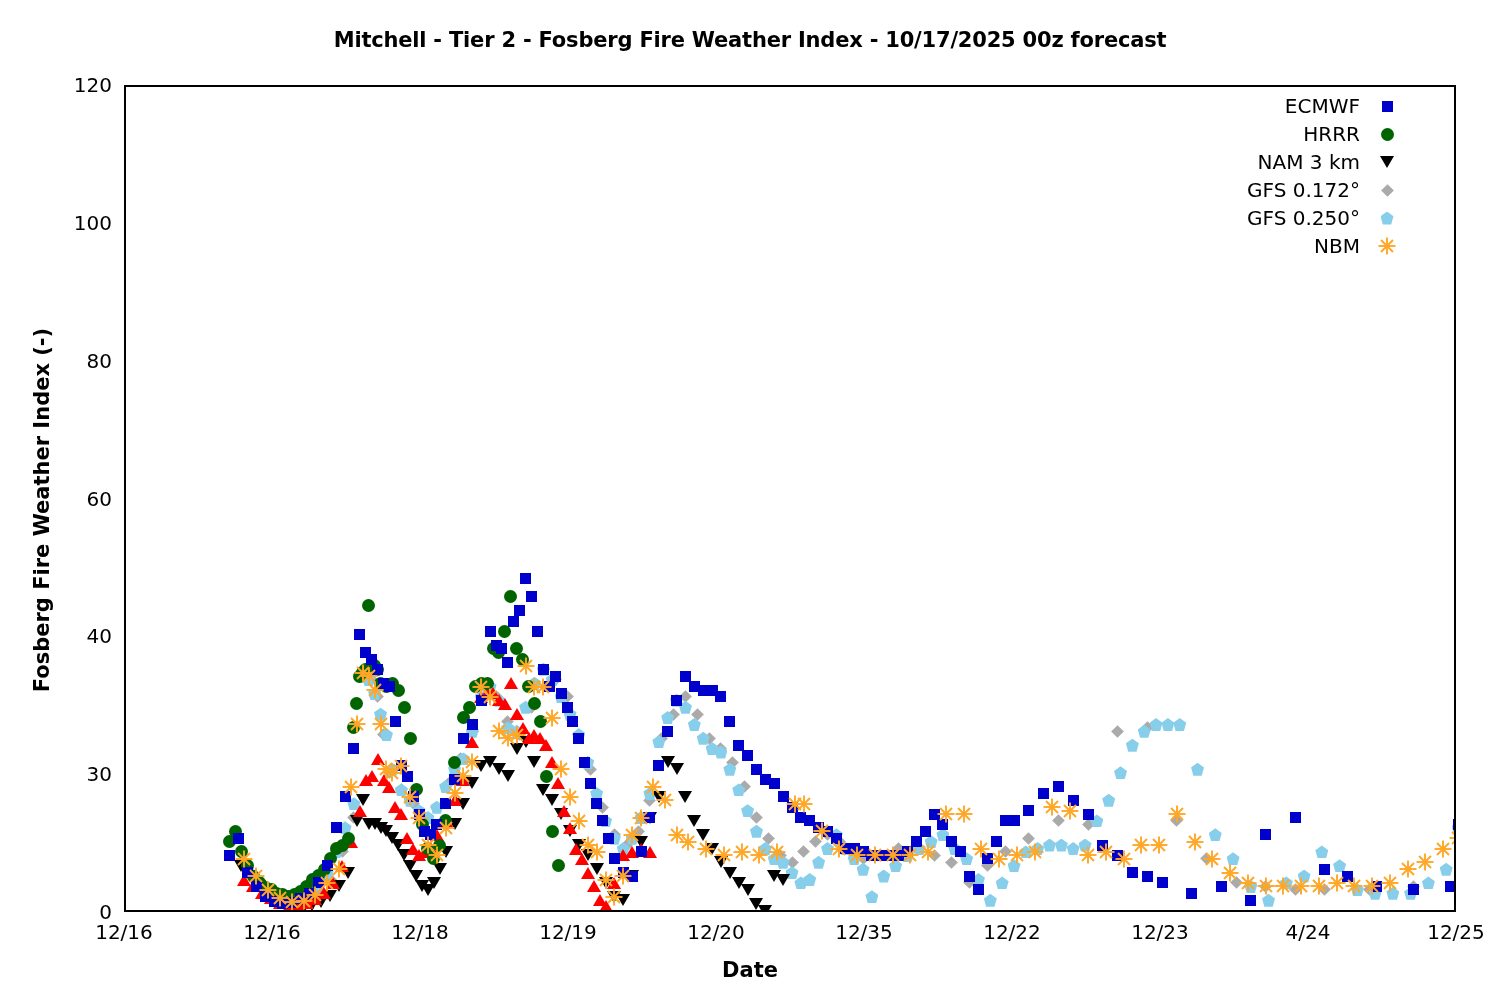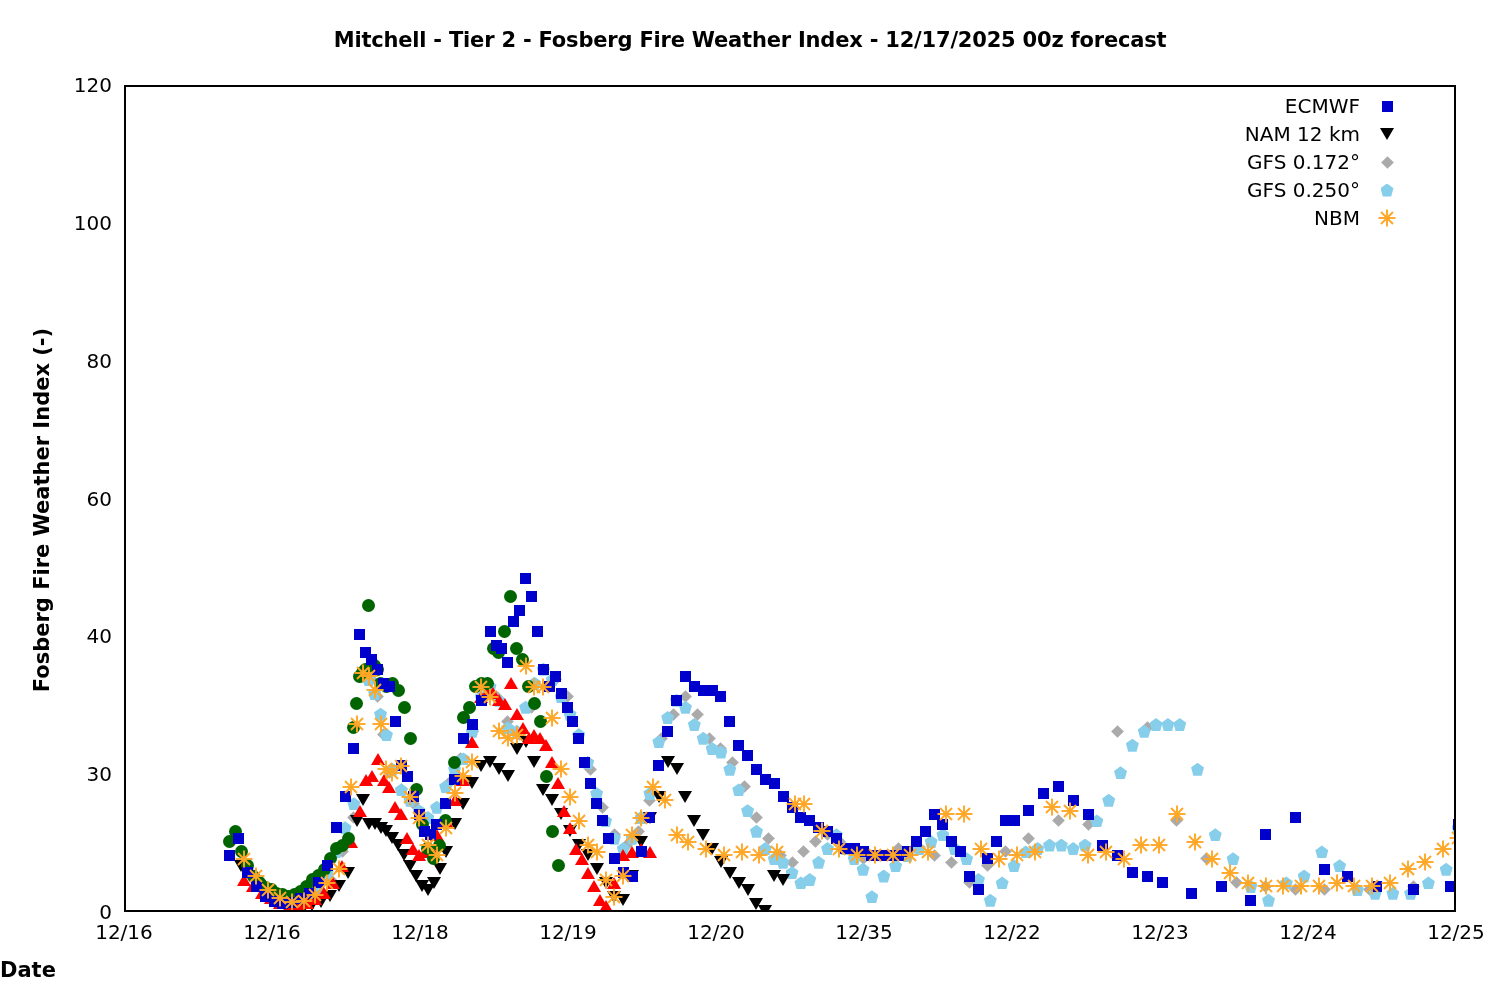--- a/index.html
+++ b/index.html
@@ -37,21 +37,21 @@
   .xtick-mark{position:absolute; top:899px; width:2px; height:13px; background:#000;}
 
   #y-axis-title{
     position:absolute; left:-188px; top:498px; width:460px;
     transform:rotate(-90deg); transform-origin:50% 50%;
     text-align:center; font-size:21px; font-weight:bold; color:#000;
     font-family:"DejaVu Sans","Liberation Sans",sans-serif;
   }
   #x-axis-title{
     position:absolute; left:0; top:958px; width:1500px;
-    font-size:21px; font-weight:bold; color:#000;
+    text-align:center; font-size:21px; font-weight:bold; color:#000;
     font-family:"DejaVu Sans","Liberation Sans",sans-serif;
   }
 
   #legend{position:absolute; left:1150px; top:92px; width:250px;}
   .legend-row{display:flex; align-items:center; justify-content:flex-end; height:28px;}
   .legend-label{font-size:20px; color:#000; text-align:right; padding-right:14px;
     font-family:"DejaVu Sans","Liberation Sans",sans-serif; white-space:nowrap;}
   .legend-marker{width:26px; display:flex; align-items:center; justify-content:center;}
 
   .mk{position:absolute;}
@@ -64,21 +64,21 @@
   .mk-diamond{width:9px;height:9px;margin-left:-4.5px;margin-top:-4.5px;transform:rotate(45deg);}
   .mk-pent{width:13px;height:13px;margin-left:-6.5px;margin-top:-6.5px;
     clip-path:polygon(50% 0%,100% 36%,82% 100%,18% 100%,0% 36%);}
   .mk-star{margin-left:-9px;margin-top:-9px;width:18px;height:18px;}
 </style>
 </head>
 <body>
 
 <div id="root">
 
-  <div id="chart-title">Mitchell - Tier 2 - Fosberg Fire Weather Index - 12/17/2025 00z forecast</div>
+  <div id="chart-title">Mitchell - Tier 2 - Fosberg Fire Weather Index - 10/17/2025 00z forecast</div>
 
   <div id="y-axis-title">Fosberg Fire Weather Index (-)</div>
 
   <div id="x-axis-title">Date</div>
 
   <div id="y-ticks">
       <div class="ytick-label" style="top: 912px;">0</div>
       <div class="ytick-label" style="top: 774.167px;">30</div>
       <div class="ytick-mark" style="top: 773.167px;"></div>
       <div class="ytick-label" style="top: 636.333px;">40</div>
@@ -100,21 +100,21 @@
       <div class="xtick-label" style="left: 498px;">12/19</div>
       <div class="xtick-mark" style="left: 567px;"></div>
       <div class="xtick-label" style="left: 646px;">12/20</div>
       <div class="xtick-mark" style="left: 715px;"></div>
       <div class="xtick-label" style="left: 794px;">12/35</div>
       <div class="xtick-mark" style="left: 863px;"></div>
       <div class="xtick-label" style="left: 942px;">12/22</div>
       <div class="xtick-mark" style="left: 1011px;"></div>
       <div class="xtick-label" style="left: 1090px;">12/23</div>
       <div class="xtick-mark" style="left: 1159px;"></div>
-      <div class="xtick-label" style="left: 1238px;">12/24</div>
+      <div class="xtick-label" style="left: 1238px;">4/24</div>
       <div class="xtick-mark" style="left: 1307px;"></div>
       <div class="xtick-label" style="left: 1386px;">12/25</div>
     </div>
 
   <div id="plot-frame">
     <div id="points-layer">
         <div style="position: absolute; left: 0px; top: 0px; width: 100%; height: 100%;">
           <div class="mk mk-diamond" style="background: rgb(170, 170, 170); left: 121.36px; top: 782.204px;"></div>
           <div class="mk mk-diamond" style="background: rgb(170, 170, 170); left: 133.2px; top: 795.987px;"></div>
           <div class="mk mk-diamond" style="background: rgb(170, 170, 170); left: 145.04px; top: 806.325px;"></div>
@@ -1188,21 +1188,27 @@
   </div>
 
   <div id="legend">
       <div class="legend-row">
         <div class="legend-label">ECMWF</div>
         <div class="legend-marker">
           <div class="mk mk-square" style="background: rgb(0, 0, 204); position: relative; margin: 0px;"></div>
         </div>
       </div>
       <div class="legend-row">
-        <div class="legend-label">NAM 12 km</div>
+        <div class="legend-label">HRRR</div>
+        <div class="legend-marker">
+          <div class="mk mk-circle" style="background: rgb(0, 100, 0); position: relative; margin: 0px;"></div>
+        </div>
+      </div>
+      <div class="legend-row">
+        <div class="legend-label">NAM 3 km</div>
         <div class="legend-marker">
           <div class="mk mk-tri-dn" style="border-top: 12px solid rgb(0, 0, 0); position: relative; margin: 0px;"></div>
         </div>
       </div>
       <div class="legend-row">
         <div class="legend-label">GFS 0.172°</div>
         <div class="legend-marker">
           <div class="mk mk-diamond" style="background: rgb(170, 170, 170); position: relative; margin: 0px;"></div>
         </div>
       </div>

